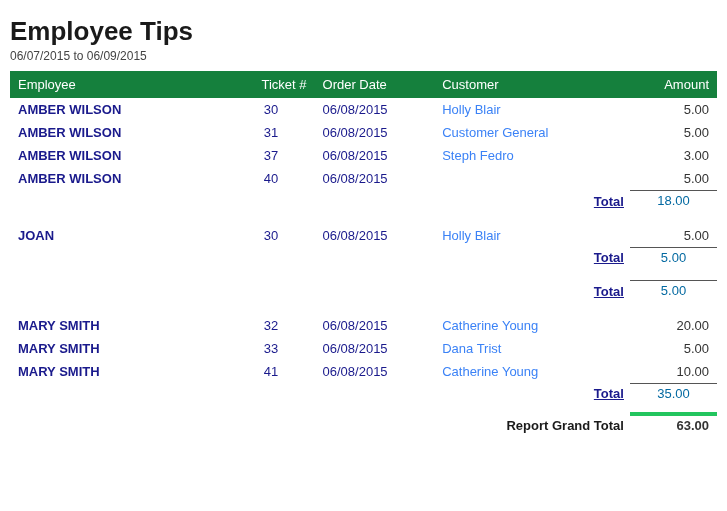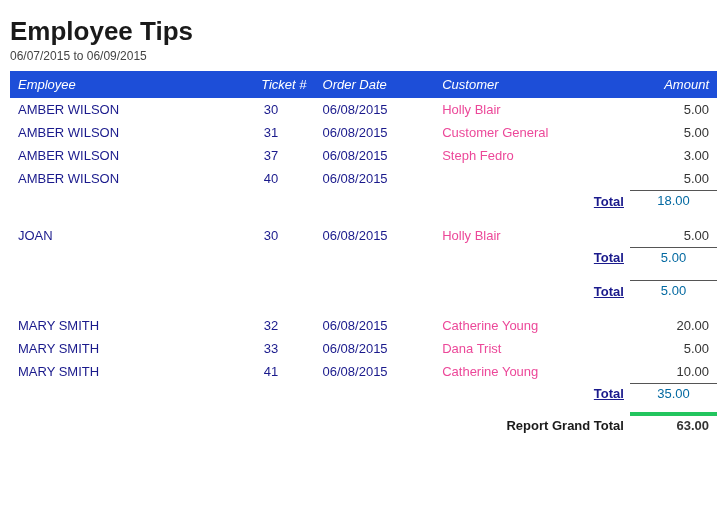--- a/index.html
+++ b/index.html
@@ -20,23 +20,22 @@
     .report-date {
       font-size: 12px;
       color: #444;
       margin-bottom: 8px;
     }
     table {
       width: 100%;
       border-collapse: collapse;
     }
     thead tr {
-      background-color: #1d4ed8;
+      background-color: #15803d;
       color: #fff;
-      font-style: italic;
     }
     thead th {
       padding: 6px 8px;
       text-align: left;
       font-weight: normal;
       font-size: 13px;
     }
     thead th.amount-col {
       text-align: right;
     }
@@ -46,23 +45,23 @@
       vertical-align: top;
     }
     .col-employee { width: 200px; }
     .col-ticket { width: 80px; text-align: right; }
     .col-orderdate { width: 110px; }
     .col-customer { width: 180px; }
     .col-amount { width: 80px; text-align: right; }
 
     td.ticket { text-align: center; color: #1a1a8c; }
     td.orderdate { color: #1a1a8c; }
-    td.customer { color: #ec4899; }
+    td.customer { color: #3b82f6; }
     td.amount { text-align: right; color: #333; }
-    td.employee { color: #1a1a8c; font-weight: normal; }
+    td.employee { color: #1a1a8c; font-weight: bold; }
 
     .total-row td {
       padding: 3px 8px;
     }
     .total-row .total-label {
       text-align: right;
       font-weight: bold;
       color: #1a1a8c;
       padding-right: 6px;
       text-decoration: underline;

